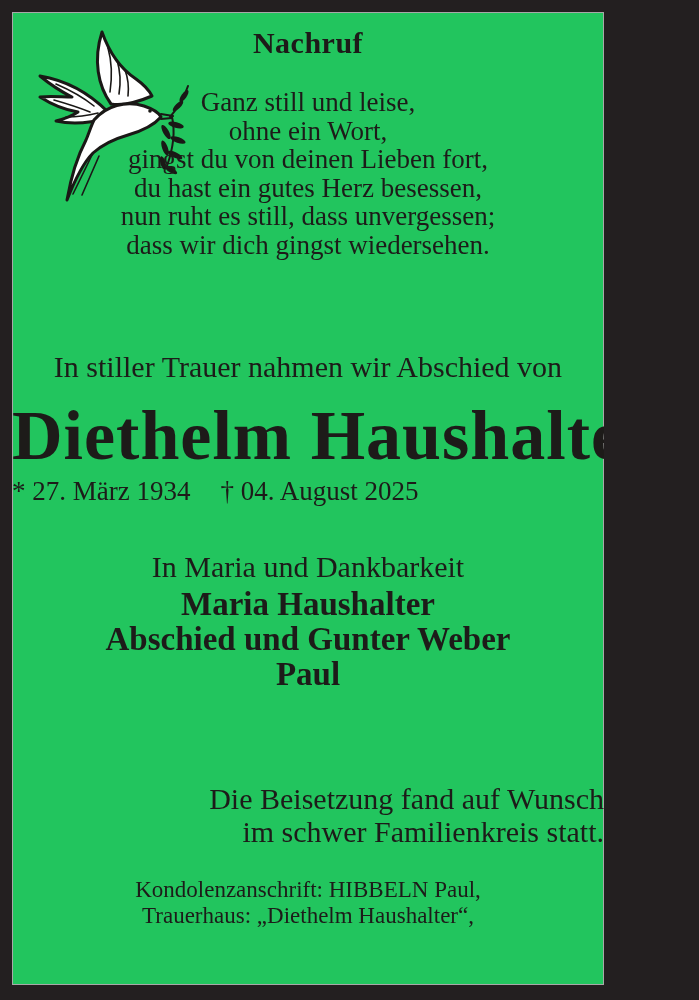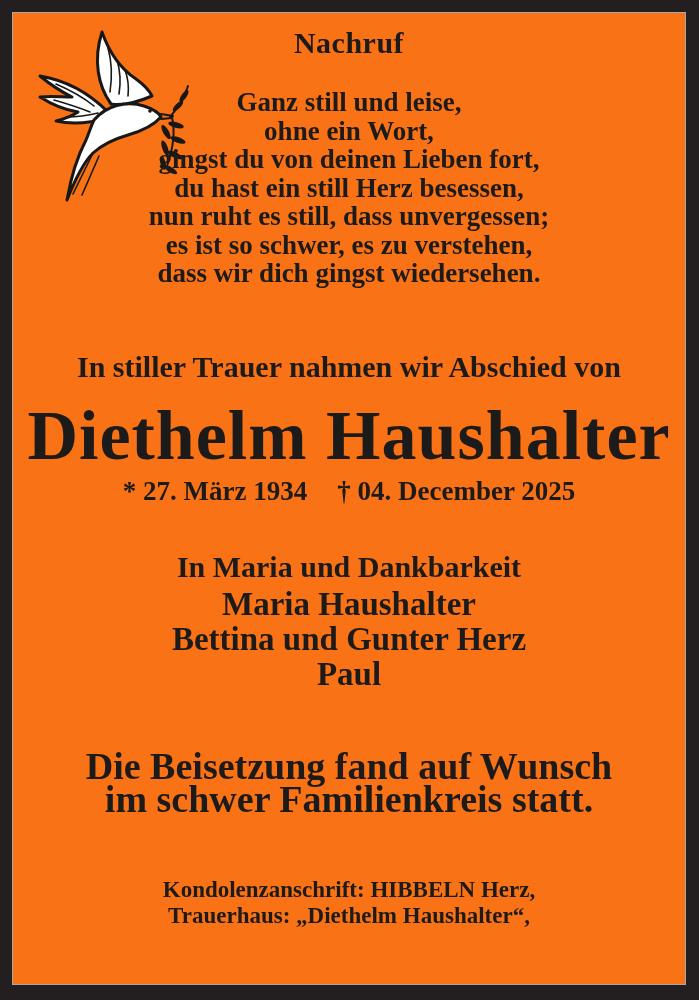--- a/index.html
+++ b/index.html
@@ -14,34 +14,33 @@
     position: absolute;
     inset: 0;
     width: 699px;
     height: 1000px;
     background: #231f20;
   }
   .sheet {
     position: absolute;
     left: 12px;
     top: 12px;
-    width: 674px;
+    width: 592px;
     height: 973px;
-    background: #f97316;
+    background: #22c55e;
     box-shadow: inset 0 0 0 1px #a8a8a8;
     overflow: hidden;
   }
   .tblock {
     position: absolute;
     left: 0;
     right: 0;
     text-align: center;
     color: #1d1b19;
     white-space: nowrap;
-    font-weight: bold;
   }
   .title {
     top: 13px;
     font-size: 30px;
     line-height: 36px;
     font-weight: bold;
     letter-spacing: 0.5px;
   }
   .poem {
     top: 76px;
@@ -59,38 +58,39 @@
     font-size: 70px;
     line-height: 64px;
     font-weight: bold;
     letter-spacing: 1px;
   }
   .dates {
     top: 463px;
     font-size: 27px;
     line-height: 32px;
     display: flex;
-    justify-content: center;
+    justify-content: flex-start;
     gap: 30px;
   }
   .dedication {
     top: 537px;
     font-size: 30px;
     line-height: 36px;
   }
   .mourners {
     top: 575px;
     font-size: 33px;
     line-height: 35px;
     font-weight: bold;
   }
   .funeral {
-    top: 738px;
-    font-size: 38px;
+    top: 770px;
+    font-size: 30px;
     line-height: 33px;
+    text-align: right;
   }
   .condolence {
     top: 865px;
     font-size: 23px;
     line-height: 25.7px;
   }
   .dove {
     position: absolute;
     left: 14px;
     top: 10px;
@@ -128,47 +128,46 @@
         </g>
       </g>
     </svg>
 
     <div class="tblock title">Nachruf</div>
 
     <div class="tblock poem">
       <div>Ganz still und leise,</div>
       <div>ohne ein Wort,</div>
       <div>gingst du von deinen Lieben fort,</div>
-      <div>du hast ein still Herz besessen,</div>
+      <div>du hast ein gutes Herz besessen,</div>
       <div>nun ruht es still, dass unvergessen;</div>
-      <div>es ist so schwer, es zu verstehen,</div>
       <div>dass wir dich gingst wiedersehen.</div>
     </div>
 
     <div class="tblock intro">In stiller Trauer nahmen wir Abschied von</div>
 
     <div class="tblock name">Diethelm Haushalter</div>
 
     <div class="tblock dates">
       <span>* 27. März 1934</span>
-      <span>† 04. December 2025</span>
+      <span>† 04. August 2025</span>
     </div>
 
     <div class="tblock dedication">In Maria und Dankbarkeit</div>
 
     <div class="tblock mourners">
       <div>Maria Haushalter</div>
-      <div>Bettina und Gunter Herz</div>
+      <div>Abschied und Gunter Weber</div>
       <div>Paul</div>
     </div>
 
     <div class="tblock funeral">
       <div>Die Beisetzung fand auf Wunsch</div>
       <div>im schwer Familienkreis statt.</div>
     </div>
 
     <div class="tblock condolence">
-      <div>Kondolenzanschrift: HIBBELN Herz,</div>
+      <div>Kondolenzanschrift: HIBBELN Paul,</div>
       <div>Trauerhaus: „Diethelm Haushalter“,</div>
     </div>
 
   </div>
 </div>
 
 </body></html>

